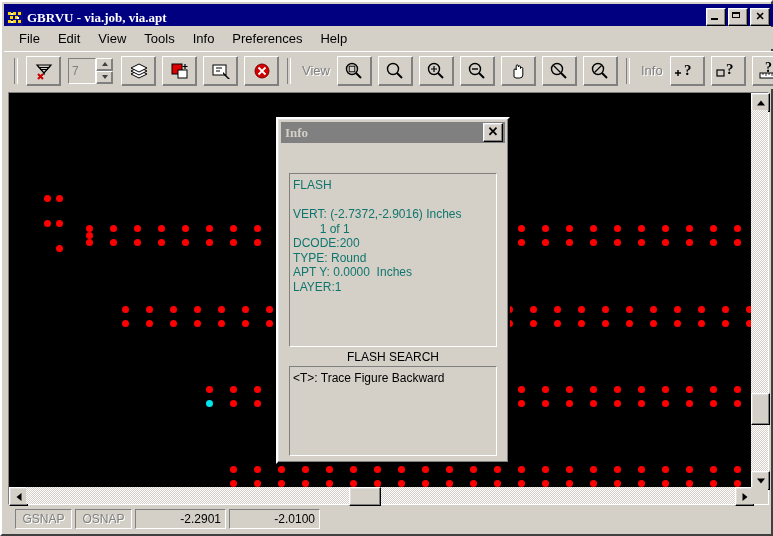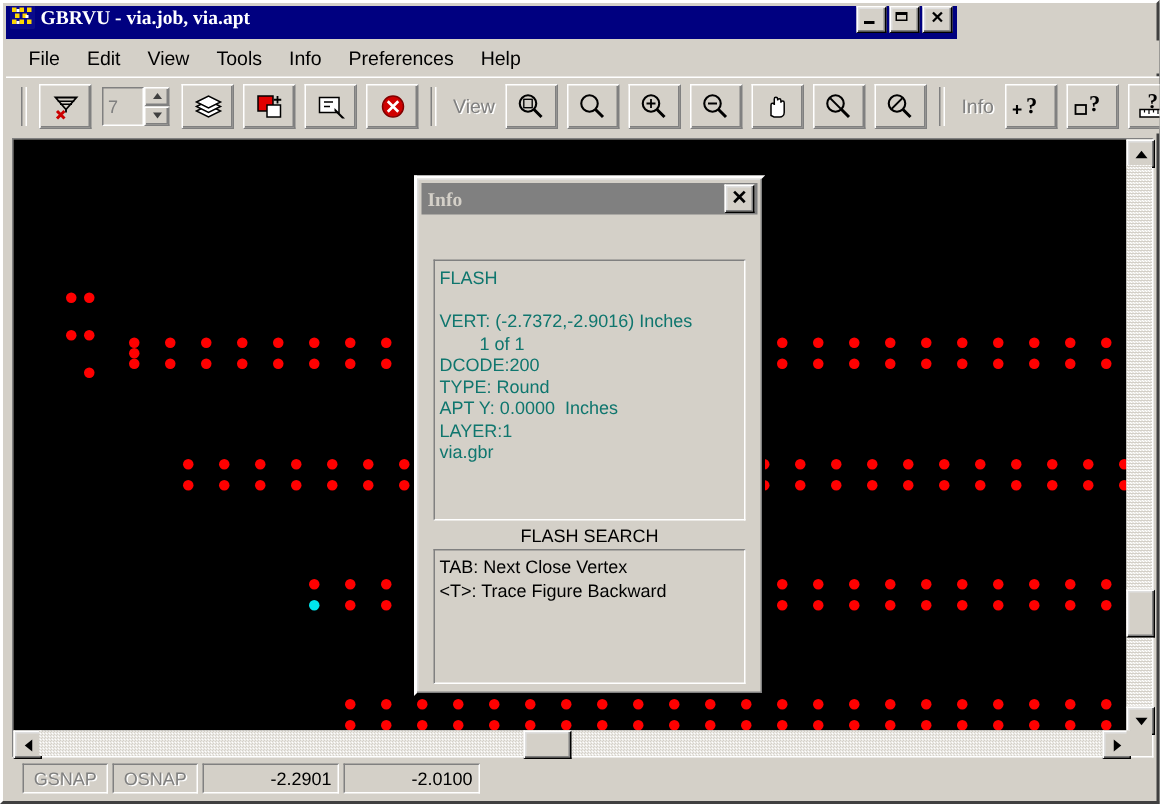--- a/index.html
+++ b/index.html
@@ -5,22 +5,22 @@
   html,body{margin:0;padding:0;background:#c0c0c0;}
   body{
     width:773px;height:536px;overflow:hidden;
     font-family:"Liberation Sans", sans-serif;
     -webkit-font-smoothing:none;
   }
   .app{position:relative;width:773px;height:536px;background:#d4d0c8;box-sizing:border-box;
        border:2px solid;border-color:#ffffff #404040 #404040 #ffffff;}
 
   
-  .titlebar{position:absolute;left:2px;top:2px;width:634px;height:22px;
-            background:#000080;display:flex;align-items:flex-start;padding:0 2px;box-sizing:border-box;}
+  .titlebar{position:absolute;left:2px;top:2px;width:769px;height:22px;
+            background:#000080;display:flex;align-items:flex-end;padding:0 2px;box-sizing:border-box;}
   .title-ico{width:16px;height:15px;flex:0 0 auto;margin:0 4px 0 1px;background:#1a1a8c;position:relative;overflow:hidden;}
   .title-text{color:#fff;font-size:13px;font-weight:bold;flex:1;white-space:nowrap;
               font-family:"Liberation Serif", serif;letter-spacing:0px;}
   .tb-btns{display:flex;gap:2px;margin-right:1px;}
   .tb-btn{width:18px;height:16px;background:#d4d0c8;border:1px solid;
           border-color:#ffffff #000000 #000000 #ffffff;position:relative;
           box-shadow:inset -1px -1px 0 #808080, inset 1px 1px 0 #dfdfdf;}
   .tb-btn .g{position:absolute;left:0;right:0;top:0;bottom:0;
              font-size:9px;line-height:14px;text-align:center;color:#000;font-family:"Liberation Sans",sans-serif;}
   .min-g{border-bottom:2px solid #000;width:7px;position:absolute;left:4px;top:9px;}
@@ -544,25 +544,23 @@
     <div class="dlg-body">
       <div class="info-box" id="info-box">
           <div class="info-line">FLASH</div>
           <div class="info-line">&nbsp;</div>
           <div class="info-line">VERT: (-2.7372,-2.9016) Inches</div>
           <div class="info-line">        1 of 1</div>
           <div class="info-line">DCODE:200</div>
           <div class="info-line">TYPE: Round</div>
           <div class="info-line">APT Y: 0.0000  Inches</div>
           <div class="info-line">LAYER:1</div>
-          <div class="info-line">via.gbr</div>
         </div>
       <div class="vs-cap">FLASH SEARCH</div>
       <div class="vs-box" id="vs-box">
-          <div class="vs-line">TAB: Next Close Vertex</div>
           <div class="vs-line">&lt;T&gt;: Trace Figure Backward</div>
         </div>
     </div>
   </div>
 
   <div class="statusbar">
     <div class="st-sep"></div>
     <div class="st-panel st-snap">GSNAP</div>
     <div class="st-panel st-snap">OSNAP</div>
     <div class="st-panel st-num">-2.2901</div>

